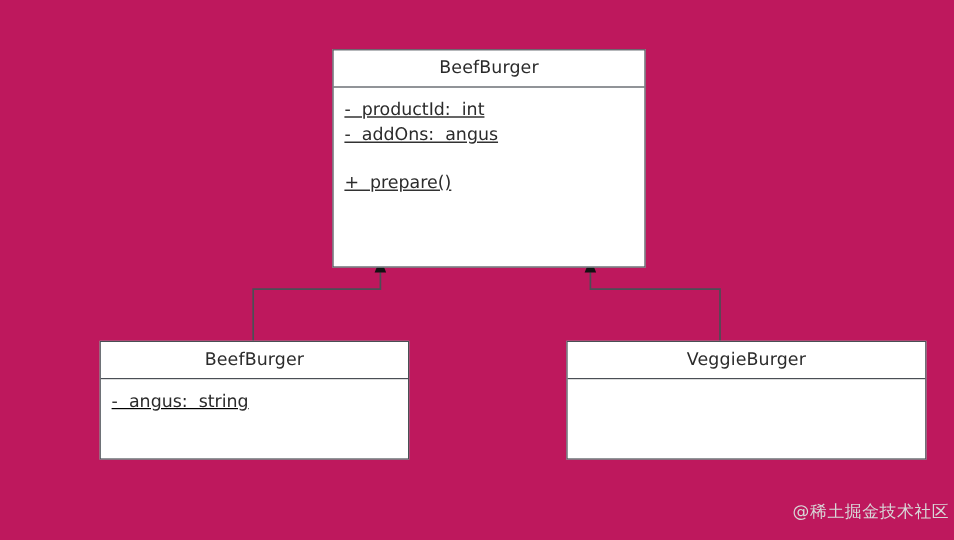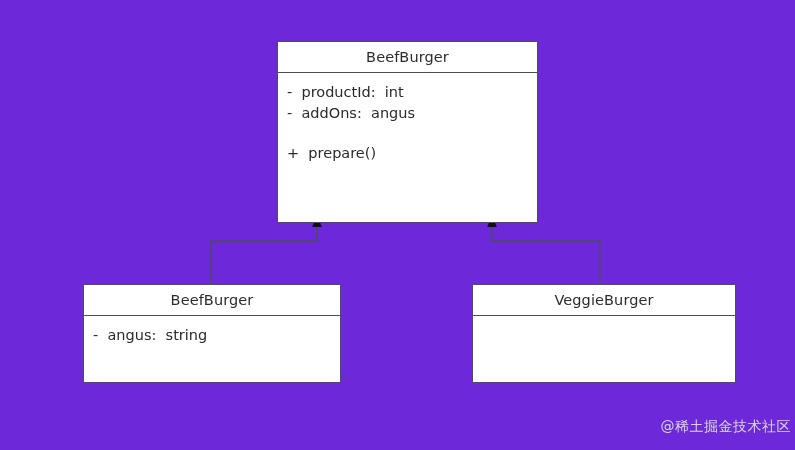--- a/index.html
+++ b/index.html
@@ -10,21 +10,21 @@
     width: 795px;
     height: 450px;
     background: #ffffff;
     font-family: "DejaVu Sans", sans-serif;
     overflow: hidden;
   }
   #canvas {
     position: relative;
     width: 795px;
     height: 450px;
-    background: #6d28d9;
+    background: #be185d;
   }
   svg.edges {
     position: absolute;
     left: 0;
     top: 0;
     width: 795px;
     height: 450px;
     pointer-events: none;
   }
   .uml-class {
@@ -43,20 +43,21 @@
   }
   .class-name {
     font-size: 14.5px;
     color: #2b2b2b;
     letter-spacing: 0.1px;
     white-space: nowrap;
   }
   .class-body {
     box-sizing: border-box;
     padding: 9px 0 0 9px;
+    text-decoration: underline;
   }
   .member {
     font-size: 14.5px;
     color: #2b2b2b;
     line-height: 21px;
     white-space: pre;
   }
   .member.spacer-before {
     margin-top: 19px;
   }
@@ -71,21 +72,21 @@
   #class-beefburger-child {
     left: 83px;
     top: 284px;
     width: 258px;
     height: 99px;
   }
   
   #class-veggieburger {
     left: 472px;
     top: 284px;
-    width: 264px;
+    width: 300px;
     height: 99px;
   }
   .watermark {
     position: absolute;
     right: 4px;
     bottom: 14px;
     font-size: 14px;
     color: #d8d8d8;
     white-space: nowrap;
     letter-spacing: 0.5px;

